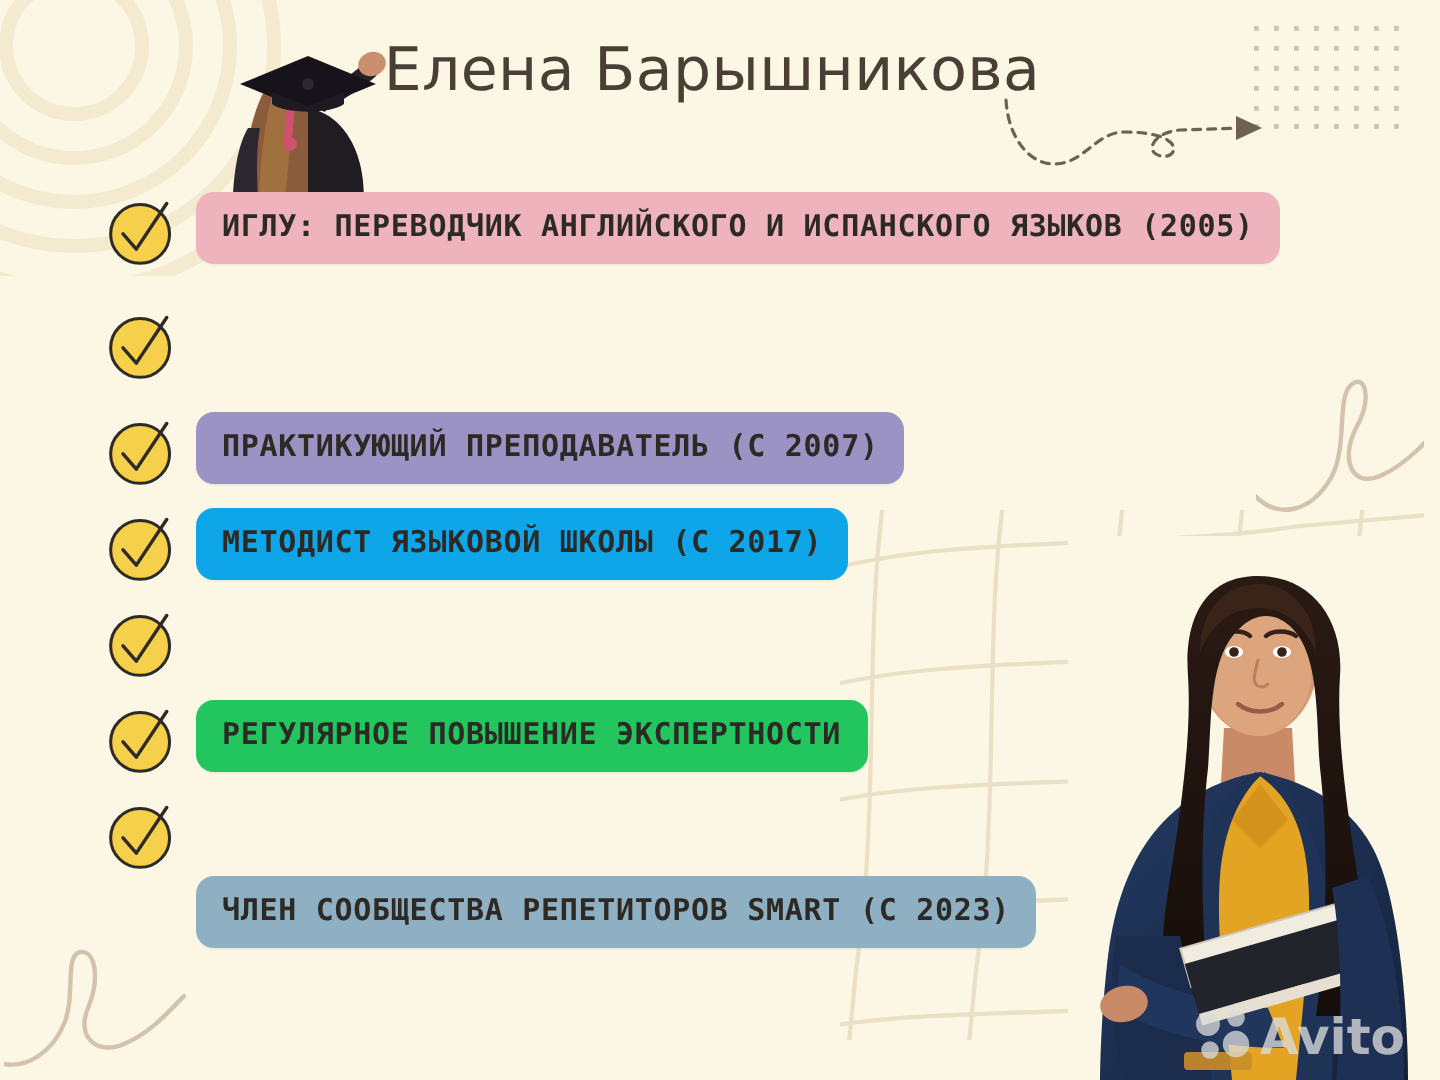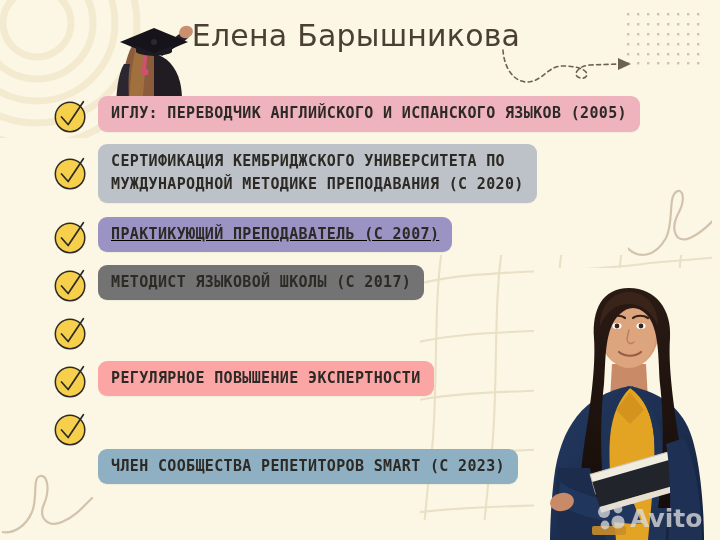--- a/index.html
+++ b/index.html
@@ -96,21 +96,21 @@
     white-space: pre-line;
     box-shadow: 0 1px 0 rgba(0,0,0,.04);
   }
 
   .row.tall .check-icon { margin-top: 10px; }
   .row.tall { margin-bottom: 10px; }
 
   
   #row-0 { margin-bottom: 9px; }
   #row-1 { margin-bottom: 14px; }
-  #row-2 { margin-bottom: 9px; text-decoration: underline; }
+  #row-2 { margin-bottom: 9px; }
   #row-3 { margin-bottom: 9px; }
   #row-4 { margin-bottom: 9px; }
   #row-5 { margin-bottom: 9px; }
 </style>
 </head>
 <body>
 
 <div id="slide" style="background: rgb(251, 247, 228);">
 
   <svg class="deco" id="corner-arcs" viewBox="0 0 230 230">
@@ -257,57 +257,55 @@
       </svg>
       <span class="pill" style="background: rgb(239, 179, 189);">ИГЛУ: ПЕРЕВОДЧИК АНГЛИЙСКОГО И ИСПАНСКОГО ЯЗЫКОВ (2005)</span>
     </div>
 
     <div class="row tall" id="row-1">
       <svg class="check-icon" viewBox="0 0 40 40">
         <circle cx="19" cy="21" r="15.5" fill="#f6d04a"></circle>
         <circle cx="19" cy="21" r="15.5" fill="none" stroke="#2e2a26" stroke-width="1.6"></circle>
         <path d="M10 21 L17 29 L33 5" fill="none" stroke="#2e2a26" stroke-width="1.8" stroke-linecap="round" stroke-linejoin="round"></path>
       </svg>
-      <span class="pill" style="background: rgb(188, 194, 199);">СЕРТИФИКАЦИЯ КЕМБРИДЖСКОГО УНИВЕРСИТЕТА ПО
-МУЖДУНАРОДНОЙ МЕТОДИКЕ ПРЕПОДАВАНИЯ (С 2020)</span>
     </div>
 
     <div class="row" id="row-2">
       <svg class="check-icon" viewBox="0 0 40 40">
         <circle cx="19" cy="21" r="15.5" fill="#f6d04a"></circle>
         <circle cx="19" cy="21" r="15.5" fill="none" stroke="#2e2a26" stroke-width="1.6"></circle>
         <path d="M10 21 L17 29 L33 5" fill="none" stroke="#2e2a26" stroke-width="1.8" stroke-linecap="round" stroke-linejoin="round"></path>
       </svg>
       <span class="pill" style="background: rgb(154, 147, 196);">ПРАКТИКУЮЩИЙ ПРЕПОДАВАТЕЛЬ (С 2007)</span>
     </div>
 
     <div class="row" id="row-3">
       <svg class="check-icon" viewBox="0 0 40 40">
         <circle cx="19" cy="21" r="15.5" fill="#f6d04a"></circle>
         <circle cx="19" cy="21" r="15.5" fill="none" stroke="#2e2a26" stroke-width="1.6"></circle>
         <path d="M10 21 L17 29 L33 5" fill="none" stroke="#2e2a26" stroke-width="1.8" stroke-linecap="round" stroke-linejoin="round"></path>
       </svg>
-      <span class="pill" style="background: #737373;">МЕТОДИСТ ЯЗЫКОВОЙ ШКОЛЫ (С 2017)</span>
+      <span class="pill" style="background: #0ea5e9;">МЕТОДИСТ ЯЗЫКОВОЙ ШКОЛЫ (С 2017)</span>
     </div>
 
     <div class="row" id="row-4">
       <svg class="check-icon" viewBox="0 0 40 40">
         <circle cx="19" cy="21" r="15.5" fill="#f6d04a"></circle>
         <circle cx="19" cy="21" r="15.5" fill="none" stroke="#2e2a26" stroke-width="1.6"></circle>
         <path d="M10 21 L17 29 L33 5" fill="none" stroke="#2e2a26" stroke-width="1.8" stroke-linecap="round" stroke-linejoin="round"></path>
       </svg>
     </div>
 
     <div class="row" id="row-5">
       <svg class="check-icon" viewBox="0 0 40 40">
         <circle cx="19" cy="21" r="15.5" fill="#f6d04a"></circle>
         <circle cx="19" cy="21" r="15.5" fill="none" stroke="#2e2a26" stroke-width="1.6"></circle>
         <path d="M10 21 L17 29 L33 5" fill="none" stroke="#2e2a26" stroke-width="1.8" stroke-linecap="round" stroke-linejoin="round"></path>
       </svg>
-      <span class="pill" style="background: #fca5a5;">РЕГУЛЯРНОЕ ПОВЫШЕНИЕ ЭКСПЕРТНОСТИ</span>
+      <span class="pill" style="background: #22c55e;">РЕГУЛЯРНОЕ ПОВЫШЕНИЕ ЭКСПЕРТНОСТИ</span>
     </div>
 
     <div class="row" id="row-6">
       <svg class="check-icon" viewBox="0 0 40 40">
         <circle cx="19" cy="21" r="15.5" fill="#f6d04a"></circle>
         <circle cx="19" cy="21" r="15.5" fill="none" stroke="#2e2a26" stroke-width="1.6"></circle>
         <path d="M10 21 L17 29 L33 5" fill="none" stroke="#2e2a26" stroke-width="1.8" stroke-linecap="round" stroke-linejoin="round"></path>
       </svg>
       <span class="pill" style="background: rgb(143, 176, 194); margin-top: 40px;">ЧЛЕН СООБЩЕСТВА РЕПЕТИТОРОВ SMART (С 2023)</span>
     </div>

